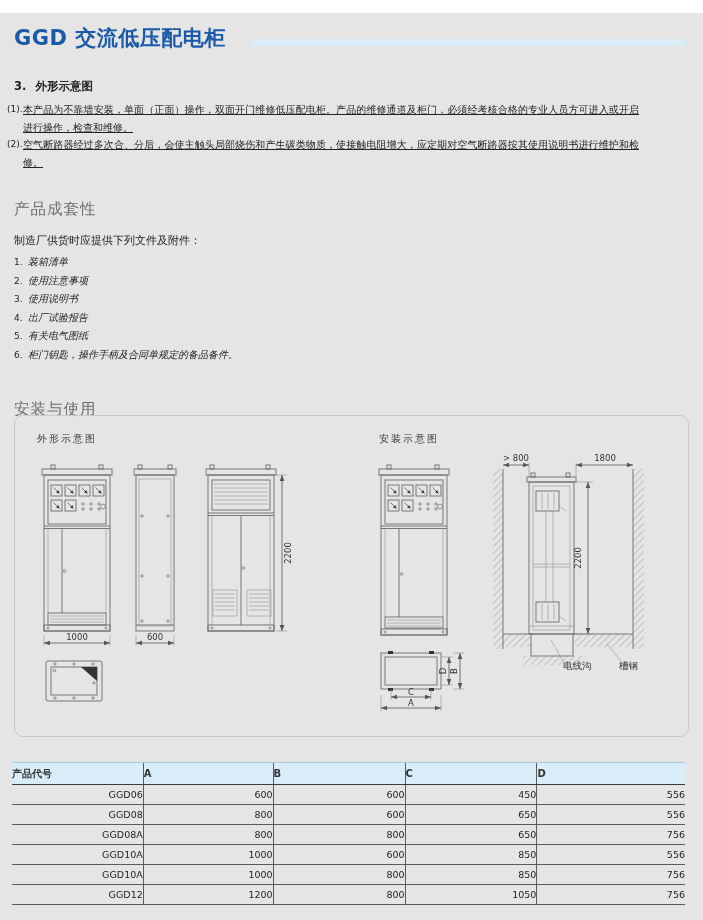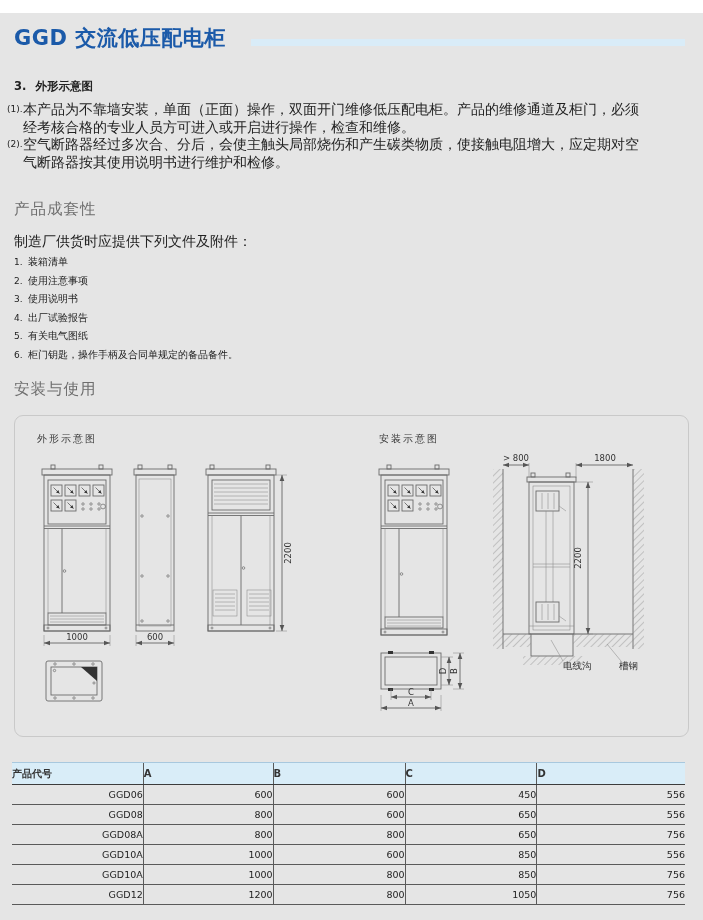--- a/index.html
+++ b/index.html
@@ -12,31 +12,31 @@
   
   .title-row { position:absolute; left:14px; top:11px; right:14px; height:32px; }
   .page-title { margin:0; font-size:21px; font-weight:600; color:#1b5aa9; letter-spacing:0.5px; }
   .title-bar { position:absolute; left:237px; top:15px; width:434px; height:7px; background:#d9ecf8; }
   
   .sec3-head { position:absolute; left:14px; top:66px; display:flex; gap:9px;
                font-size:11.5px; font-weight:bold; color:#222; }
   .paras { position:absolute; left:7px; top:88px; width:690px; }
   .para { display:flex; align-items:flex-start; }
   .para-num { flex:0 0 16px; font-size:9px; line-height:17.5px; color:#222; }
-  .para-text { max-width:616px; font-size:14px; line-height:17.5px; color:#222; text-align:justify; }
+  .para-text { max-width:616px; font-size:10px; line-height:17.5px; color:#222; text-align:justify;text-decoration:underline; }
   
   .gray-head { position:absolute; left:14px; font-size:15.5px; color:#6e6e6e; letter-spacing:1px;text-align:center; }
   .head-completeness { top:186px; }
-  .intro { position:absolute; left:14px; top:220px; font-size:14px; color:#222; }
+  .intro { position:absolute; left:14px; top:220px; font-size:11px; color:#222; }
   .doc-list { position:absolute; left:14px; top:240px; }
   .doc-item { display:flex; height:18.5px; align-items:center; }
   .doc-num { flex:0 0 14px; font-size:9px; color:#222; }
-  .doc-text { font-size:10px; color:#222; }
-  
-  .head-install { top:366px; }
+  .doc-text { font-size:10px; color:#222;font-style:italic; }
+  
+  .head-install { top:386px; }
   .diagram-box { position:absolute; left:14px; top:402px; width:673px; height:320px;
                  border:1px solid #c9c9c9; border-radius:9px; }
   .diag-label { position:absolute; top:16px; font-size:10px; color:#3a3a3a; letter-spacing:2px; }
   .lbl-outline { left:22px; }
   .lbl-install { left:364px; }
   .drawing { position:absolute; left:0; top:0; width:673px; height:320px; }
   .ln   { fill:none; stroke:#6a6a6a; stroke-width:0.9; }
   .thin { fill:none; stroke:#8a8a8a; stroke-width:0.55; }
   .dim  { fill:none; stroke:#555555; stroke-width:0.8; }
   .blk  { fill:#333333; stroke:none; }

